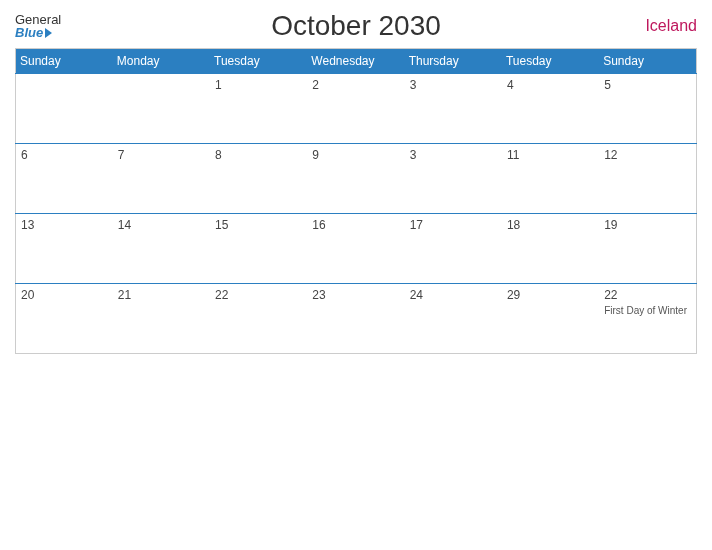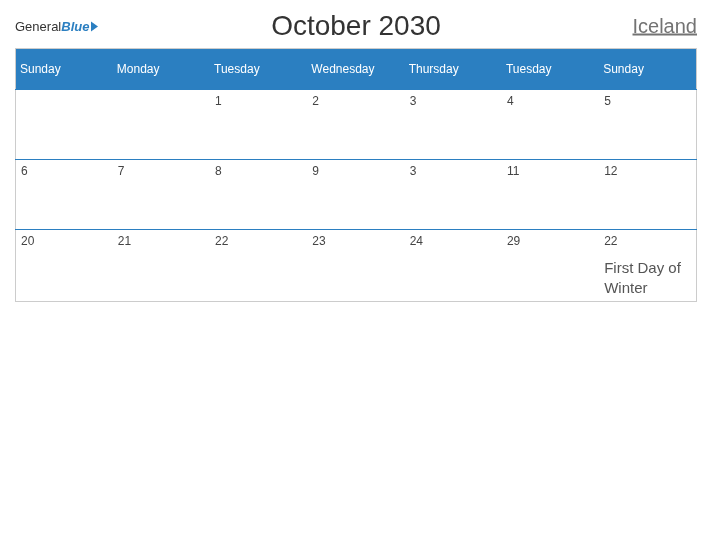--- a/index.html
+++ b/index.html
@@ -20,20 +20,21 @@
       justify-content: center;
       position: relative;
       margin-bottom: 6px;
     }
     .logo {
       position: absolute;
       left: 0;
       top: 50%;
       transform: translateY(-50%);
       display: flex;
+      flex-direction: column;
       align-items: flex-start;
       line-height: 1;
     }
     .logo-general {
       font-size: 13px;
       color: #333;
       font-weight: normal;
     }
     .logo-blue {
       font-size: 13px;
@@ -56,35 +57,34 @@
       font-size: 28px;
       color: #333;
       font-weight: normal;
       text-align: right;
     }
     .country {
       position: absolute;
       right: 0;
       top: 50%;
       transform: translateY(-50%);
-      font-size: 20px;
-      color: #737373;
-      text-decoration: underline;
+      font-size: 16px;
+      color: #be185d;
     }
     .calendar {
       width: 100%;
       border-collapse: collapse;
       border: 1px solid #ccc;
     }
     .calendar thead tr th {
       background-color: #2b7fc1;
       color: #fff;
       font-size: 12px;
       font-weight: normal;
-      padding: 13px 4px;
+      padding: 5px 4px;
       text-align: left;
       border: none;
     }
     .calendar tbody tr {
       border-top: 1.5px solid #2b7fc1;
     }
     .calendar tbody tr td {
       width: calc(100% / 7);
       height: 70px;
       vertical-align: top;
@@ -93,23 +93,23 @@
       color: #444;
       border-right: none;
       border-left: none;
       background: #fff;
     }
     .day-num {
       font-size: 12px;
       color: #444;
     }
     .event-text {
-      font-size: 15px;
+      font-size: 10px;
       color: #555;
-      margin-top: 10px;
+      margin-top: 2px;
       line-height: 1.3;
     }
   </style>
 </head>
 <body>
 
 <div class="header">
   <div class="logo">
     <span class="logo-general">General</span>
     <span class="logo-blue">
@@ -146,20 +146,29 @@
       <tr>
         <td><span class="day-num">6</span></td>
         <td><span class="day-num">7</span></td>
         <td><span class="day-num">8</span></td>
         <td><span class="day-num">9</span></td>
         <td><span class="day-num">3</span></td>
         <td><span class="day-num">11</span></td>
         <td><span class="day-num">12</span></td>
       </tr>
       <tr>
+        <td><span class="day-num">13</span></td>
+        <td><span class="day-num">14</span></td>
+        <td><span class="day-num">15</span></td>
+        <td><span class="day-num">16</span></td>
+        <td><span class="day-num">17</span></td>
+        <td><span class="day-num">18</span></td>
+        <td><span class="day-num">19</span></td>
+      </tr>
+      <tr>
         <td><span class="day-num">20</span></td>
         <td><span class="day-num">21</span></td>
         <td><span class="day-num">22</span></td>
         <td><span class="day-num">23</span></td>
         <td><span class="day-num">24</span></td>
         <td><span class="day-num">29</span></td>
         <td><span class="day-num">22</span><div class="event-text">First Day of Winter</div></td>
       </tr>
     </tbody>
 </table>

